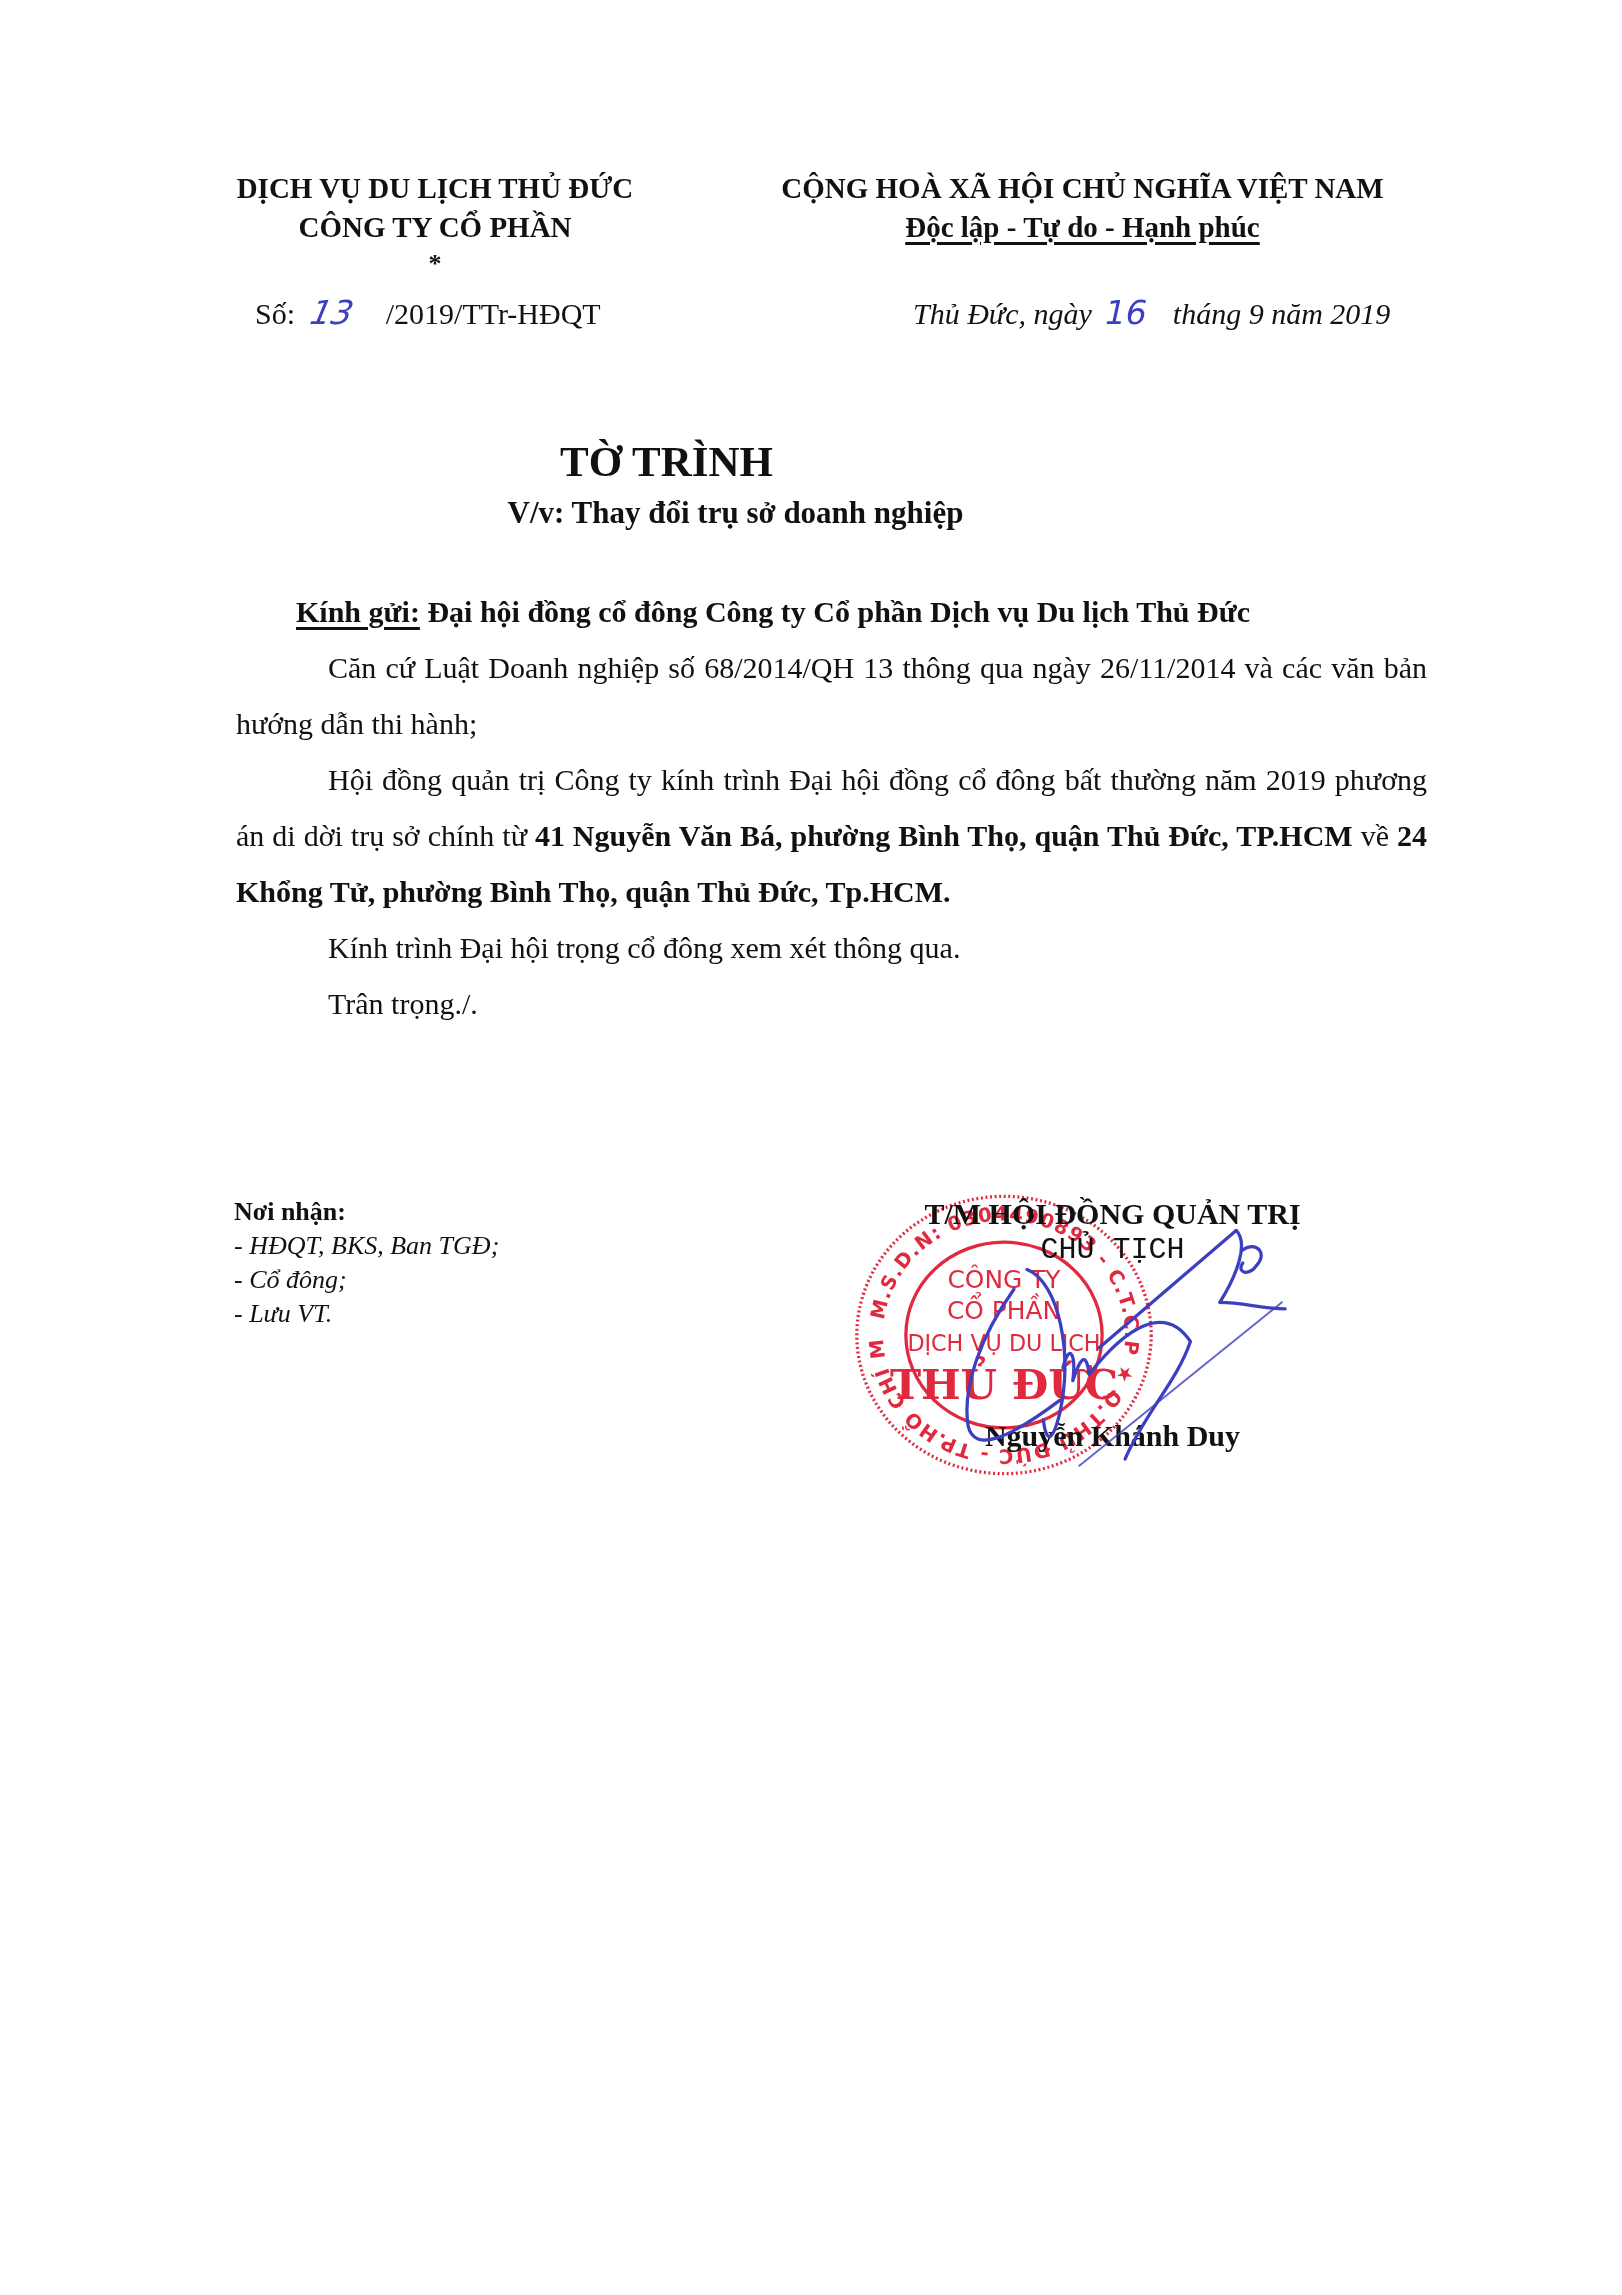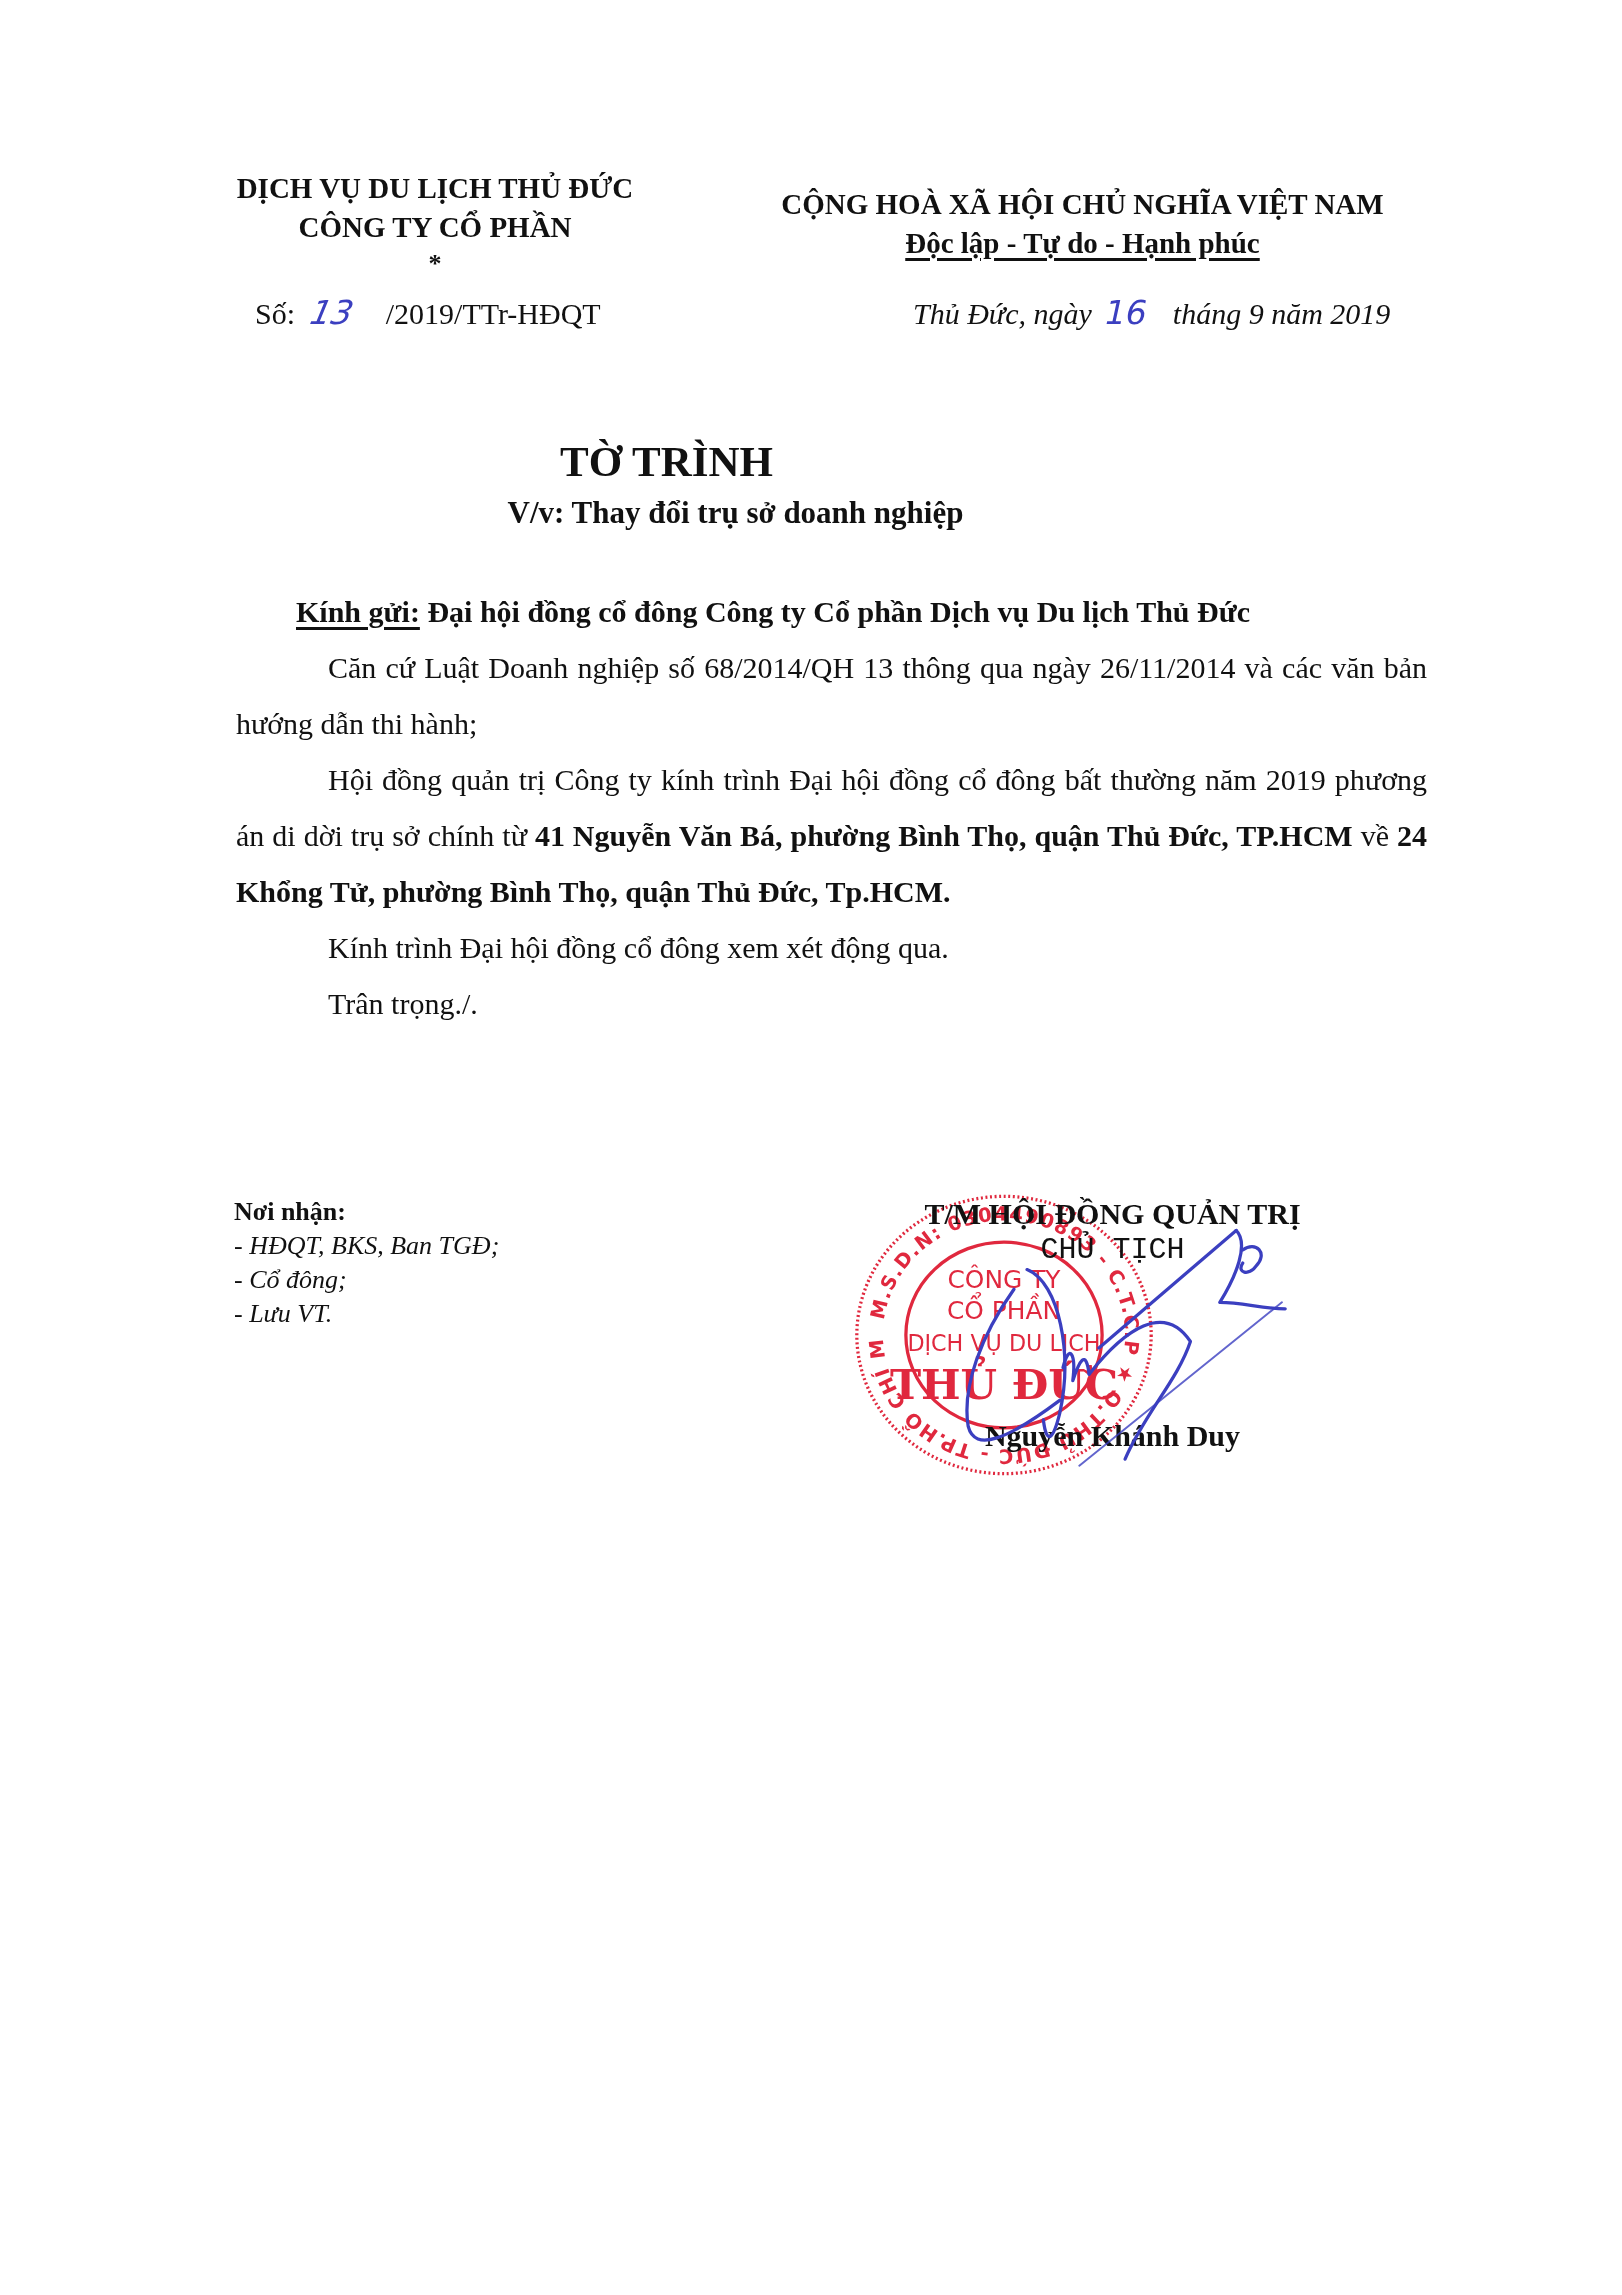--- a/index.html
+++ b/index.html
@@ -11,21 +11,21 @@
   .u { text-decoration: underline; text-decoration-thickness: 2.6px; text-underline-offset: 5.2px; }
 
   
   .hdr-left { left: 196px; width: 478px; top: 169px; font-size: 29px; font-weight: bold; line-height: 39px; text-align: center; }
   .hdr-star { left: 196px; width: 478px; top: 249px; font-size: 26px; font-weight: bold; text-align: center; }
   .doc-no { left: 255px; top: 293px; font-size: 30px; }
   .hand { color: #3b3fc0; font-family: "DejaVu Sans", sans-serif; font-style: italic; font-weight: normal; font-size: 33px; display: inline-block; transform: skewX(-12deg); }
   .doc-no .hand { margin: 0 33px 0 15.7px; }
 
   
-  .hdr-right { left: 713px; width: 739px; top: 169px; font-size: 29px; font-weight: bold; line-height: 39px; text-align: center; margin-top: 16px; }
+  .hdr-right { left: 713px; width: 739px; top: 169px; font-size: 29px; font-weight: bold; line-height: 39px; text-align: center; }
   .hdr-right .motto { text-decoration: underline; text-decoration-thickness: 2.6px; text-underline-offset: 5.2px; }
   .date-line { left: 913px; top: 293px; font-size: 30px; font-style: italic; }
   .date-line .hand { margin: 0 26px 0 13px; font-style: normal; }
 
   
   .title { left: 0; width: 1333px; top: 437px; font-size: 43px; font-weight: bold; text-align: center; }
   .subtitle { left: 0; width: 1471px; top: 495px; font-size: 31px; font-weight: bold; text-align: center; }
 
   
   .body-block { left: 236px; width: 1191px; top: 584px; font-size: 30px; line-height: 56px; }
@@ -68,21 +68,21 @@
   <span>Thủ Đức, ngày</span><span class="hand">16</span><span>tháng 9 năm 2019</span>
 </div>
 
 <div class="abs title">TỜ TRÌNH</div>
 <div class="abs subtitle">V/v: Thay đổi trụ sở doanh nghiệp</div>
 
 <div class="abs body-block" style="white-space: normal;">
   <p class="addressee"><span class="u">Kính gửi:</span><span> Đại hội đồng cổ đông Công ty Cổ phần Dịch vụ Du lịch Thủ Đức</span></p>
   <p class="indent">Căn cứ Luật Doanh nghiệp số 68/2014/QH 13 thông qua ngày 26/11/2014 và các văn bản hướng dẫn thi hành;</p>
   <p class="indent"><span>Hội đồng quản trị Công ty kính trình Đại hội đồng cổ đông bất thường năm 2019 phương án di dời trụ sở chính từ </span><b>41 Nguyễn Văn Bá, phường Bình Thọ, quận Thủ Đức, TP.HCM</b><span> về </span><b>24 Khổng Tử, phường Bình Thọ, quận Thủ Đức, Tp.HCM.</b></p>
-  <p class="indent">Kính trình Đại hội đồng cổ đông xem xét động qua.</p>
+  <p class="indent">Kính trình Đại hội trọng cổ đông xem xét thông qua.</p>
   <p class="indent">Trân trọng./.</p>
 </div>
 
 <div class="abs recipients">
   <div class="label">Nơi nhận:</div>
   <div class="item">- HĐQT, BKS, Ban TGĐ;</div>
   <div class="item">- Cổ đông;</div>
   <div class="item">- Lưu VT.</div>
 </div>
 

